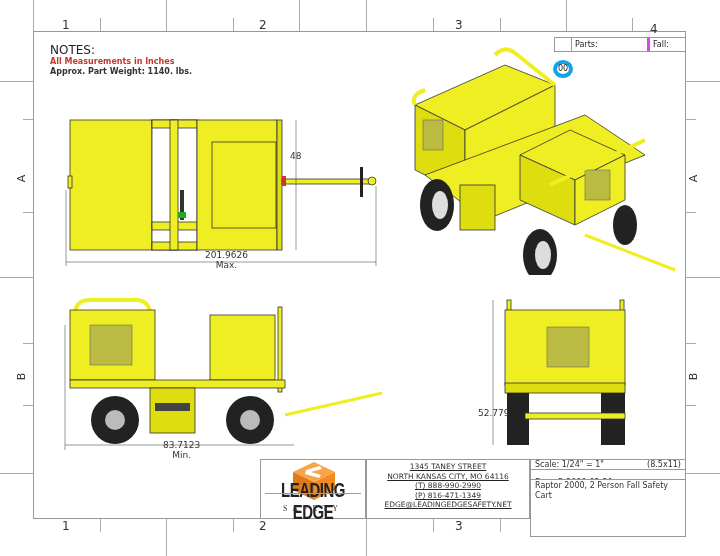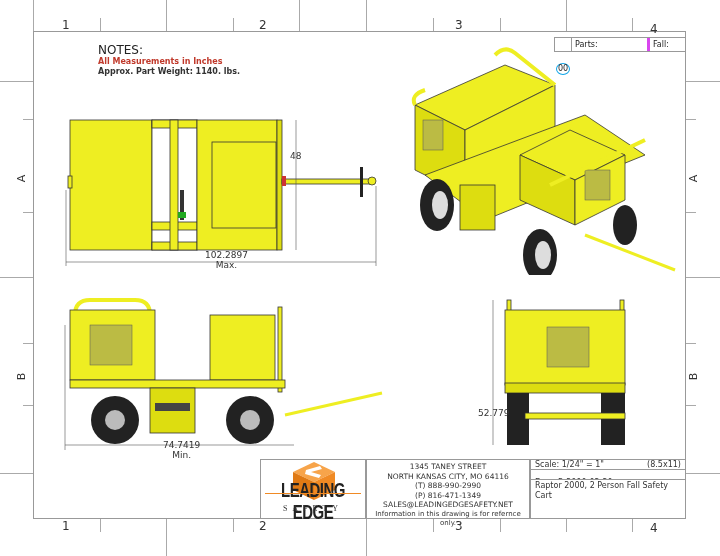--- a/index.html
+++ b/index.html
@@ -69,29 +69,29 @@
 <div class="hl" style="left:686px;top:81px;width:34px;"></div>
 <div class="hl" style="left:686px;top:277px;width:34px;"></div>
 <div class="hl" style="left:686px;top:473px;width:34px;"></div>
 <div class="hl" style="left:686px;top:119px;width:10px;"></div>
 <div class="hl" style="left:686px;top:212px;width:10px;"></div>
 <div class="hl" style="left:686px;top:343px;width:10px;"></div>
 <div class="hl" style="left:686px;top:405px;width:10px;"></div>
 <span class="zone-let" style="left:690px;top:172px;">A</span>
 <span class="zone-let" style="left:690px;top:370px;">B</span>
 
-<div class="abs" style="left:50px;top:43px;margin-left:48px;">
+<div class="abs" style="left:50px;top:43px;">
   <div class="notes-title">NOTES:</div>
   <div class="notes-line red">All Measurements in Inches</div>
   <div class="notes-line">Approx. Part Weight: 1140. lbs.</div>
 </div>
 
 <div class="tb" style="left:554px;top:37px;width:132px;height:15px;display:flex;">
   <div style="width:16px;border-right:1px solid #999;font-size:8px;display:flex;align-items:center;justify-content:center;">
-    <span style="border:1px solid #0ea5e9;border-radius:50%;padding:0 1px;line-height:10px;margin-top:48px;">00</span>
+    <span style="border:4px solid #0ea5e9;border-radius:50%;padding:0 1px;line-height:10px;margin-top:48px;">00</span>
   </div>
   <div style="flex:1;font-size:8px;padding-left:3px;line-height:13px;border-right:3px solid #d946ef;">Parts:</div>
   <div style="width:32px;font-size:8px;padding-left:3px;line-height:13px;">Fall:</div>
 </div>
 
 <svg class="abs" style="left:60px;top:100px;" width="330" height="170">
   <rect x="10" y="20" width="82" height="130" class="yellow"></rect>
   <rect x="92" y="20" width="45" height="130" fill="#fff" stroke="#333" stroke-width="0.8"></rect>
   <rect x="92" y="20" width="45" height="8" class="yellow"></rect>
   <rect x="92" y="122" width="45" height="8" class="yellow"></rect>
@@ -108,21 +108,21 @@
   <circle cx="312" cy="81" r="4" class="yellow"></circle>
   <rect x="222" y="76" width="4" height="10" fill="#c33"></rect>
 
   <line x1="236" y1="20" x2="236" y2="150" stroke="#555" stroke-width="0.6"></line>
   <line x1="6" y1="162" x2="316" y2="162" stroke="#555" stroke-width="0.6"></line>
   <line x1="6" y1="90" x2="6" y2="166" stroke="#555" stroke-width="0.6"></line>
   <line x1="316" y1="86" x2="316" y2="166" stroke="#555" stroke-width="0.6"></line>
 </svg>
 <span class="abs dim" style="left:290px;top:151px;">48</span>
 <div class="abs dim" style="left:205px;top:250px;text-align:center;line-height:10px;">
-  <div>102.2897</div>
+  <div>201.9626</div>
   <div>Max.</div>
 </div>
 
 <svg class="abs" style="left:395px;top:45px;" width="290" height="230">
   <polygon points="20,60 110,20 160,40 70,85" class="yellow"></polygon>
   <polygon points="20,60 70,85 70,150 20,125" class="yellow2"></polygon>
   <polygon points="70,85 160,40 160,105 70,150" class="yellow"></polygon>
   <path d="M100,10 Q110,0 120,8 L160,40" fill="none" stroke="#ee2" stroke-width="4"></path>
   <path d="M20,60 Q15,50 30,45" fill="none" stroke="#ee2" stroke-width="4"></path>
   <rect x="28" y="75" width="20" height="30" fill="#bb4" stroke="#555" stroke-width="0.5"></rect>
@@ -152,21 +152,21 @@
   <rect x="95" y="108" width="35" height="8" fill="#444"></rect>
   <circle cx="55" cy="125" r="24" class="dark"></circle>
   <circle cx="55" cy="125" r="10" fill="#bbb"></circle>
   <circle cx="190" cy="125" r="24" class="dark"></circle>
   <circle cx="190" cy="125" r="10" fill="#bbb"></circle>
   <line x1="225" y1="120" x2="322" y2="98" stroke="#ee2" stroke-width="3"></line>
   <line x1="5" y1="30" x2="5" y2="155" stroke="#555" stroke-width="0.6"></line>
   <line x1="5" y1="150" x2="234" y2="150" stroke="#555" stroke-width="0.6"></line>
 </svg>
 <div class="abs dim" style="left:163px;top:440px;text-align:center;line-height:10px;">
-  <div>74.7419</div>
+  <div>83.7123</div>
   <div>Min.</div>
 </div>
 
 <svg class="abs" style="left:485px;top:295px;" width="160" height="155">
   <rect x="22" y="5" width="4" height="15" class="yellow"></rect>
   <rect x="135" y="5" width="4" height="15" class="yellow"></rect>
   <rect x="20" y="15" width="120" height="75" class="yellow"></rect>
   <rect x="62" y="32" width="42" height="40" fill="#bb4" stroke="#555" stroke-width="0.5"></rect>
   <rect x="20" y="88" width="120" height="10" class="yellow2"></rect>
   <rect x="22" y="98" width="22" height="52" class="dark"></rect>
@@ -181,31 +181,30 @@
     <polygon points="23,2 44,12 23,22 2,12" fill="#f7a44a"></polygon>
     <polygon points="2,12 23,22 23,40 2,30" fill="#e07a14"></polygon>
     <polygon points="23,22 44,12 44,30 23,40" fill="#f08a24"></polygon>
     <polygon points="15,10 29,6 31,9 20,12 30,15 28,18 14,14" fill="#fff"></polygon>
   </svg>
   <div class="abs" style="left:0;top:24px;width:104px;text-align:center;font-family:'Liberation Sans',sans-serif;font-weight:bold;font-size:15px;letter-spacing:-0.5px;color:#222;transform:scaleY(1.3);">LEADING EDGE</div>
   <div class="abs" style="left:0;top:44px;width:104px;text-align:center;font-family:'Liberation Serif',serif;font-size:8px;letter-spacing:5px;color:#333;">SAFETY</div>
   <div class="abs" style="left:4px;top:33px;width:96px;height:1px;background:#f08a24;"></div>
 </div>
 
-<div class="tb" style="left:366px;top:459px;width:164px;height:60px;padding-top:2px;">
+<div class="tb" style="left:366px;top:459px;width:164px;height:60px;padding-top:2px;text-decoration:underline;">
   <div class="tb-text">1345 TANEY STREET</div>
   <div class="tb-text">NORTH KANSAS CITY, MO 64116</div>
   <div class="tb-text">(T) 888-990-2990</div>
   <div class="tb-text">(P) 816-471-1349</div>
-  <div class="tb-text">SALES@LEADINGEDGESAFETY.NET</div>
-  <div class="tb-text" style="font-size:7px;">Information in this drawing is for refernce only.</div>
+  <div class="tb-text">EDGE@LEADINGEDGESAFETY.NET</div>
 </div>
 
 <div class="tb" style="left:530px;top:459px;width:156px;height:11px;display:flex;justify-content:space-between;padding:0 4px;">
   <span class="tb-right">Scale: 1/24" = 1"</span>
   <span class="tb-right">(8.5x11)</span>
 </div>
 <div class="tb" style="left:530px;top:469px;width:156px;height:11px;padding:0 4px;">
   <span class="tb-right">Dwg: R-2000-02-20</span>
 </div>
-<div class="tb" style="left:530px;top:479px;width:156px;height:40px;padding:1px 4px;">
+<div class="tb" style="left:530px;top:479px;width:156px;height:58px;padding:1px 4px;">
   <div class="tb-right">Raptor 2000, 2 Person Fall Safety Cart</div>
 </div>
 
 </body></html>

